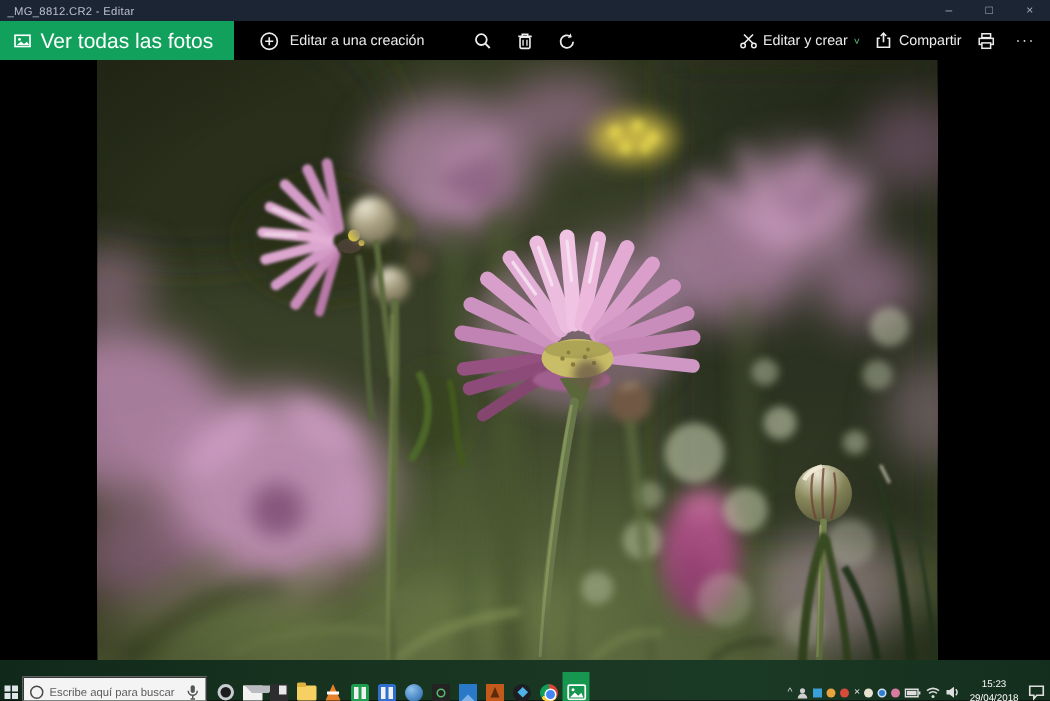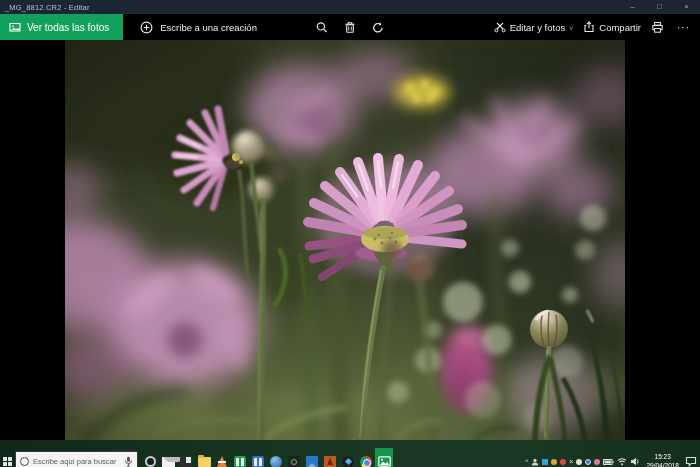--- a/index.html
+++ b/index.html
@@ -7,21 +7,21 @@
               font-family:"Liberation Sans", sans-serif; }
 
   
   .titlebar { height:14px; background:#1c2533; display:flex; align-items:center; padding-left:5px; }
   .titlebar-title { font-size:7.5px; color:#b9c1cf; letter-spacing:.2px; }
   .win-controls { margin-left:auto; display:flex; height:14px; }
   .win-btn { width:27px; text-align:center; font-size:8px; color:#a7afbd; line-height:14px; cursor:default; }
 
   
   .toolbar { height:26px; background:#000; display:flex; align-items:stretch; position:relative; color:#ececec; }
-  .btn-viewall { background:#12a15c; color:#fff; display:flex; align-items:center; gap:6px; padding:0 14px 0 9px; font-size:10px; white-space:nowrap; }
+  .btn-viewall { background:#12a15c; color:#fff; display:flex; align-items:center; gap:6px; padding:0 14px 0 9px; font-size:14px; white-space:nowrap; }
   .btn-add { display:flex; align-items:center; gap:7px; padding:0 12px; margin-left:5px; font-size:9.5px; white-space:nowrap; }
   .toolbar-center { position:absolute; left:50%; top:0; transform:translateX(-50%); height:26px; display:flex; align-items:center; gap:15px; }
   .toolbar-right { margin-left:auto; display:flex; align-items:center; gap:10px; padding-right:7px; font-size:9.5px; white-space:nowrap; }
   .tb-group { display:flex; align-items:center; gap:4px; }
   .chev { color:#58c88a; font-size:7px; transform:translateY(1px); }
   .more-dots { font-size:10px; letter-spacing:1px; color:#ececec; padding:0 3px; }
   .ico { display:block; }
 
   
   .stage { height:400px; background:#000; position:relative; }
@@ -90,21 +90,21 @@
         <circle cx="4" cy="5.3" r="0.9" fill="#fff"></circle>
         <path d="M2.3 9 5 6.6 7 8.4 9 6.8 10.5 9Z" fill="#fff"></path>
       </svg>
     <span>Ver todas las fotos</span>
   </div>
   <div class="btn-add">
     <svg class="ico" width="13" height="13" viewBox="0 0 13 13">
         <circle cx="6.5" cy="6.5" r="5.4" fill="none" stroke="#ececec" stroke-width="1.1"></circle>
         <path d="M6.5 3.8v5.4M3.8 6.5h5.4" stroke="#ececec" stroke-width="1.1"></path>
       </svg>
-    <span>Escribe a una creación</span>
+    <span>Editar a una creación</span>
   </div>
 
   <div class="toolbar-center">
     <svg class="ico" width="13" height="13" viewBox="0 0 13 13">
         <circle cx="5.4" cy="5.4" r="3.6" fill="none" stroke="#ececec" stroke-width="1.2"></circle>
         <path d="M8.1 8.1 11 11" stroke="#ececec" stroke-width="1.3"></path>
       </svg>
     <svg class="ico" width="13" height="13" viewBox="0 0 13 13">
         <path d="M2 3.2h9" stroke="#ececec" stroke-width="1.1"></path>
         <path d="M4.7 3V1.8h3.6V3" fill="none" stroke="#ececec" stroke-width="1.1"></path>
@@ -117,21 +117,21 @@
       </svg>
   </div>
 
   <div class="toolbar-right">
     <div class="tb-group">
       <svg class="ico" width="12" height="12" viewBox="0 0 12 12">
           <path d="M3 2l6 6M9 2 3 8" stroke="#ececec" stroke-width="1.1"></path>
           <circle cx="2.4" cy="9.4" r="1.5" fill="none" stroke="#ececec" stroke-width="1"></circle>
           <circle cx="9.6" cy="9.4" r="1.5" fill="none" stroke="#ececec" stroke-width="1"></circle>
         </svg>
-      <span>Editar y fotos</span>
+      <span>Editar y crear</span>
       <span class="chev">˅</span>
     </div>
     <div class="tb-group">
       <svg class="ico" width="12" height="12" viewBox="0 0 12 12">
           <path d="M3.5 4.5H2V10.5H10V4.5H8.5" fill="none" stroke="#ececec" stroke-width="1.1"></path>
           <path d="M6 1.2v6" stroke="#ececec" stroke-width="1.1"></path>
           <path d="M4.2 3 6 1.1 7.8 3" fill="none" stroke="#ececec" stroke-width="1.1"></path>
         </svg>
       <span>Compartir</span>
     </div>

